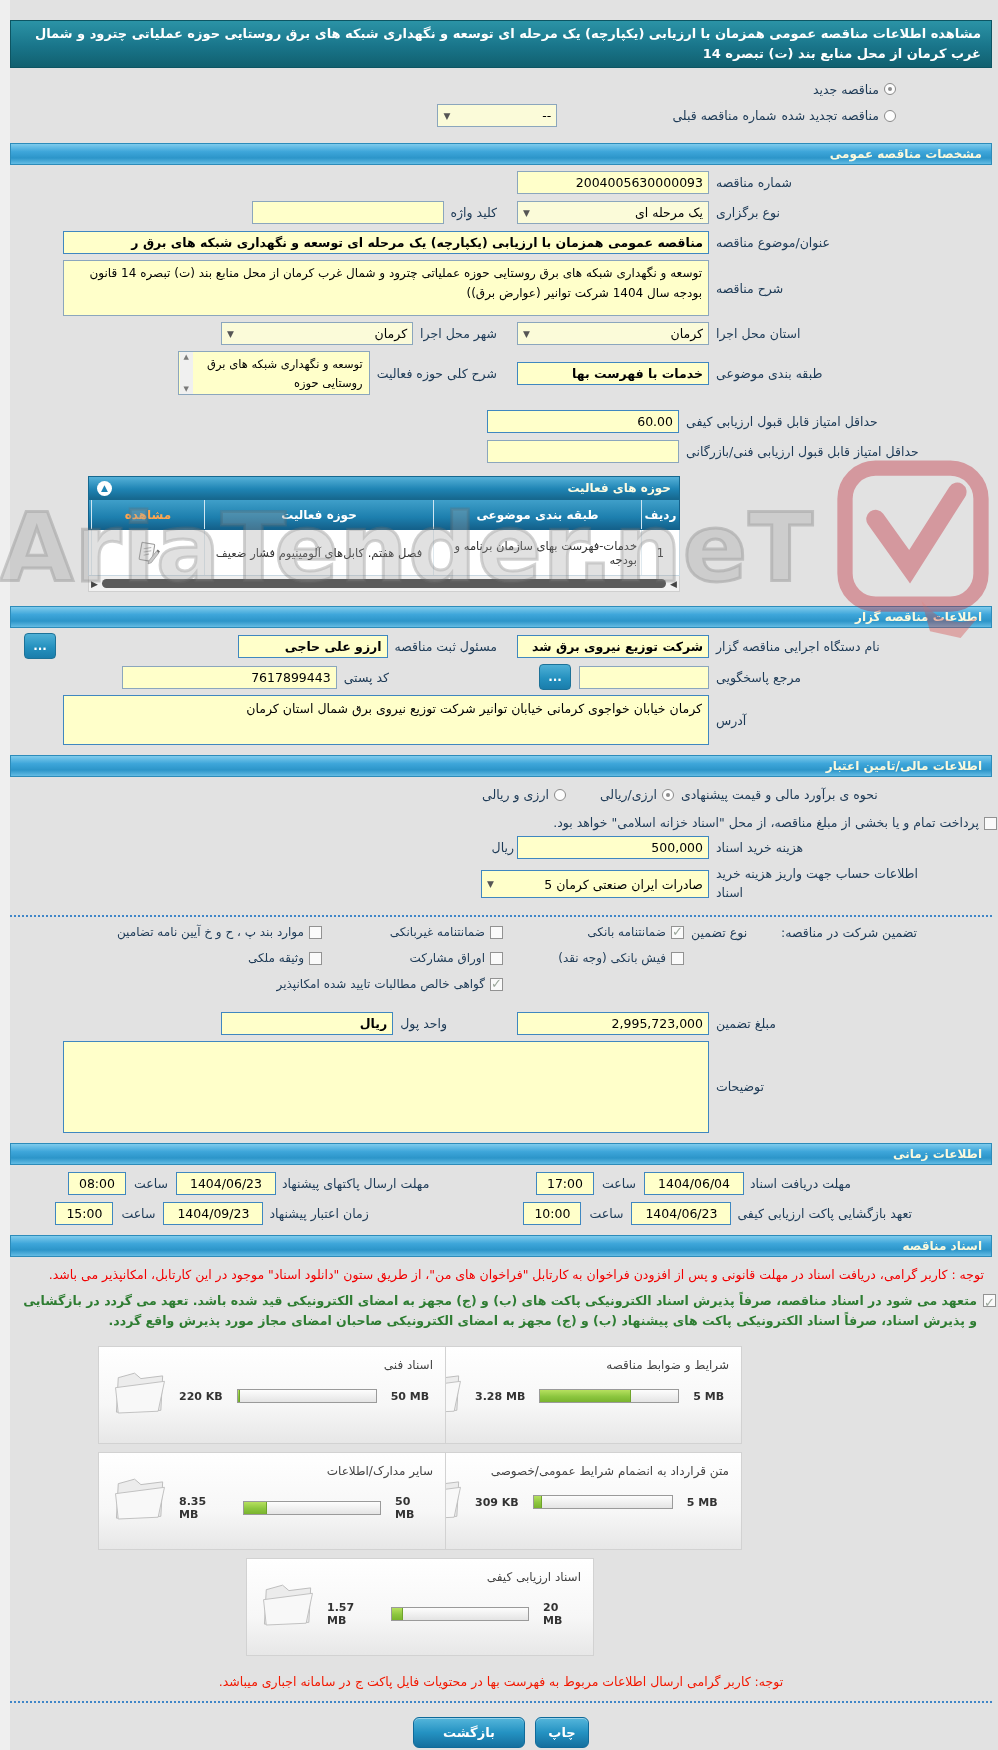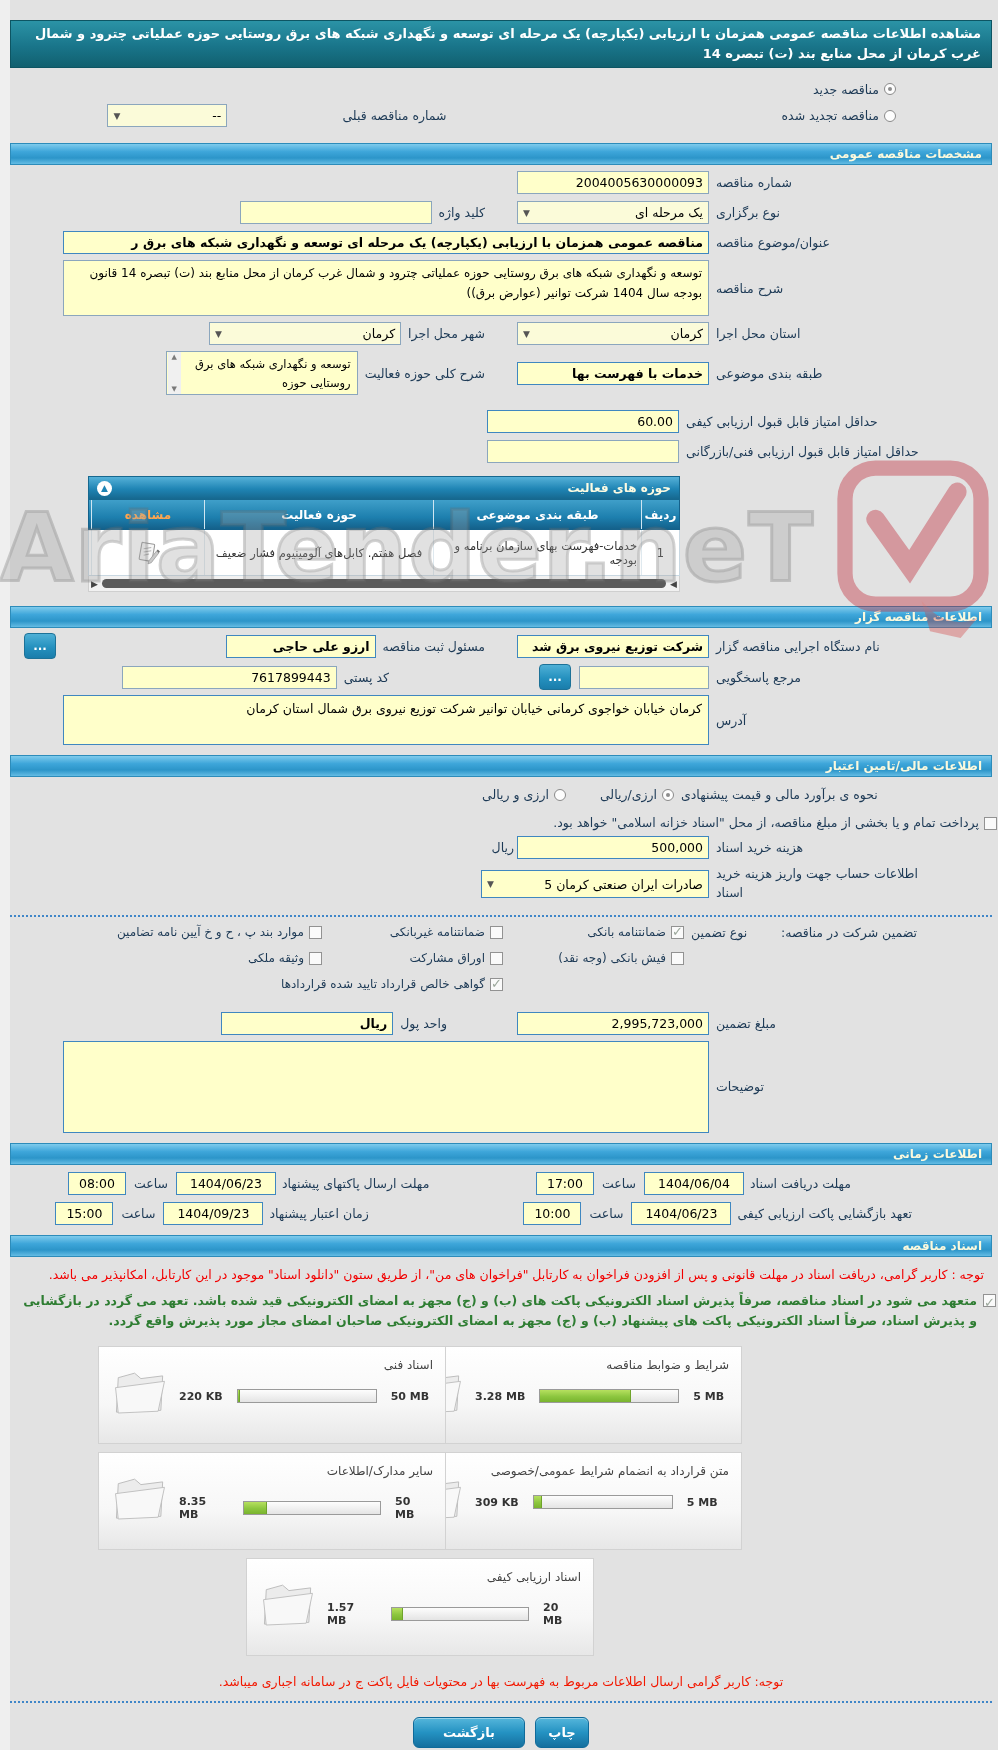--- a/index.html
+++ b/index.html
@@ -16,35 +16,35 @@
     background:linear-gradient(180deg,#2b93a6 0%,#19758a 55%,#11606f 100%);
     border:1px solid #0d5563;color:#fff;font-weight:bold;font-size:13px;line-height:1.55;
     padding:3px 10px;min-height:44px;text-align:right;
   }
 
   
   .topradios{padding:6px 96px 2px 0;font-size:12.5px;color:#1d3a56}
   .rline{display:flex;align-items:center;gap:5px;margin:4px 0;min-height:22px}
   .radio{width:12px;height:12px;border:1px solid #8a8a8a;border-radius:50%;background:#fdfdfd;position:relative;flex:none}
   .radio.on::after{content:"";position:absolute;inset:3px;border-radius:50%;background:#8d8d8d}
-  .prevlbl{margin-right:330px}
+  .prevlbl{}
   .prevsel{width:120px;margin-right:110px}
 
   
   .secbar{
     height:22px;margin-top:10px;
     background:linear-gradient(180deg,#7fcbec 0%,#3ea6da 38%,#2c95c9 70%,#64bce4 100%);
     border:1px solid #2d8cba;color:#fbf9dd;font-weight:bold;font-size:12px;
     display:flex;align-items:center;padding:0 9px;
   }
 
   
   .frow{display:flex;align-items:center;margin:5px 0;padding-right:68px;font-size:12.5px;color:#1d3a56;min-height:25px}
   .flab{min-width:215px;text-align:left;padding-left:7px;flex:none}
-  .flab2{text-align:center;padding:0 32px 0 7px;flex:none}
+  .flab2{text-align:center;padding:0 20px 0 7px;flex:none}
   .tinput,.tarea,.tselect{
     background:#ffffca;border:1px solid #8ba6bd;font-size:12.5px;color:#000;
   }
   .tinput{height:23px;display:flex;align-items:center;padding:0 5px;flex:none}
   .tselect{height:23px;display:flex;align-items:center;justify-content:space-between;padding:0 5px;flex:none;background:#fbfbd9}
   .selarr{font-size:9px;color:#555;flex:none;padding-right:6px}
   .blueb{border-color:#3f87c0}
   .w192{width:192px}
   .wfull{width:646px}
   .bold{font-weight:bold}
@@ -366,21 +366,21 @@
       <div class="guaritem">
           <span class="cb"></span>
           <span>اوراق مشارکت</span>
         </div>
       <div class="guaritem">
           <span class="cb"></span>
           <span>وثیقه ملکی</span>
         </div>
       <div class="guaritem g7">
           <span class="cb on"></span>
-          <span>گواهی خالص قرارداد تایید شده قراردادها</span>
+          <span>گواهی خالص مطالبات تایید شده امکانپذیر</span>
         </div>
     </div>
   </div>
 
   <div class="frow" style="margin-top:20px">
     <span class="flab">مبلغ تضمین</span>
     <div class="tinput w192 blueb">
         <span class="num">2,995,723,000</span>
       </div>
     <span class="flab2" style="padding-right:70px">واحد پول</span>

